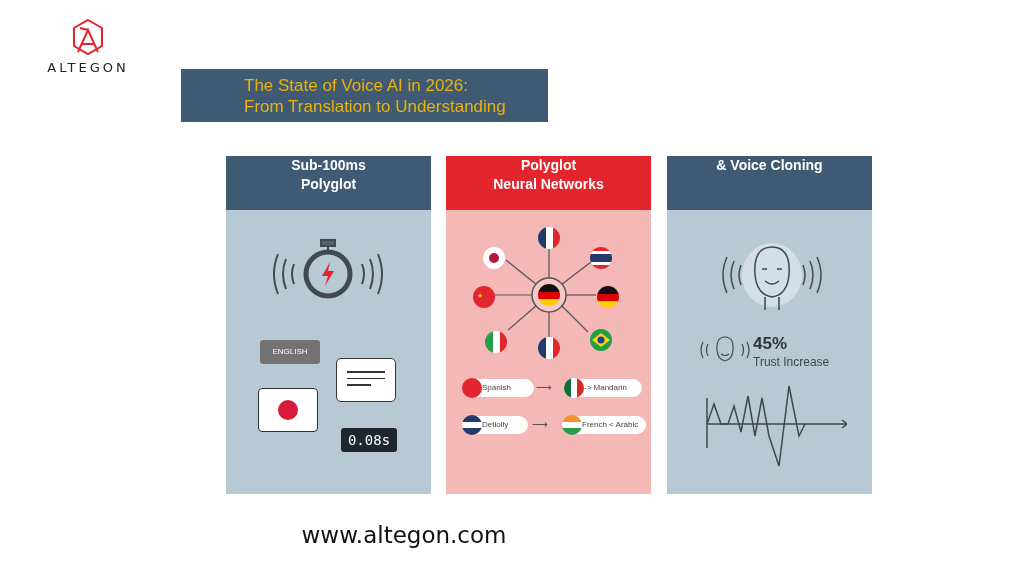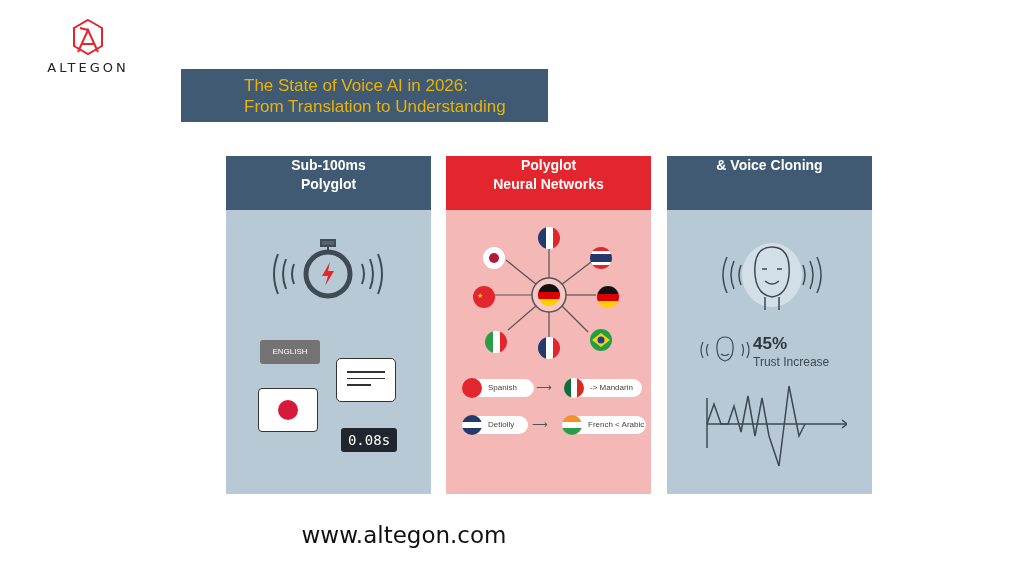--- a/index.html
+++ b/index.html
@@ -8,21 +8,21 @@
 .logo svg{display:block;margin:0 auto}
 .logo-text{font-family:"DejaVu Sans",sans-serif;font-size:13px;letter-spacing:3px;color:#222;margin-top:4px}
 .title-box{position:absolute;left:181px;top:69px;width:367px;height:53px;background:#3f5a72;color:#eab308;padding:6px 0 0 63px;font-size:17px;line-height:21px}
 .panel{position:absolute;top:156px;width:205px;height:338px}
 .ph{height:54px;color:#fff;font-weight:bold;font-size:14px;line-height:19px;text-align:center;}
 .pb{height:284px;position:relative}
 .p1{left:226px}.p1 .ph{background:#3f5a72}.p1 .pb{background:#b8c9d6}
 .p2{left:446px}.p2 .ph{background:#e3262d}.p2 .pb{background:#f4b8b6}
 .p3{left:667px}.p3 .ph{background:#3f5a72}.p3 .pb{background:#b8c9d6}
 .abs{position:absolute}
-.pill{position:absolute;height:18px;background:#fff;border-radius:9px;font-size:8px;color:#444;line-height:18px;padding-left:24px}
+.pill{position:absolute;height:18px;background:#fff;border-radius:9px;font-size:8px;color:#444;line-height:18px;padding-left:18px}
 .flag{position:absolute;width:20px;height:20px;border-radius:50%;overflow:hidden;top:-1px;left:-2px}
 .url{position:absolute;left:0;width:808px;top:522px;text-align:center;font-family:"DejaVu Sans",sans-serif;font-size:23px;color:#111}
 </style>
 </head>
 <body>
 
 <div class="logo">
  <svg width="36" height="38" viewBox="0 0 36 38">
       <polygon points="18,2 32,10 32,28 18,36 4,28 4,10" fill="none" stroke="#e3262d" stroke-width="2"></polygon>
       <path d="M8,34 L18,12 L28,34 M12,26 L24,26 M10,10 L18,12" fill="none" stroke="#e3262d" stroke-width="2"></path>

